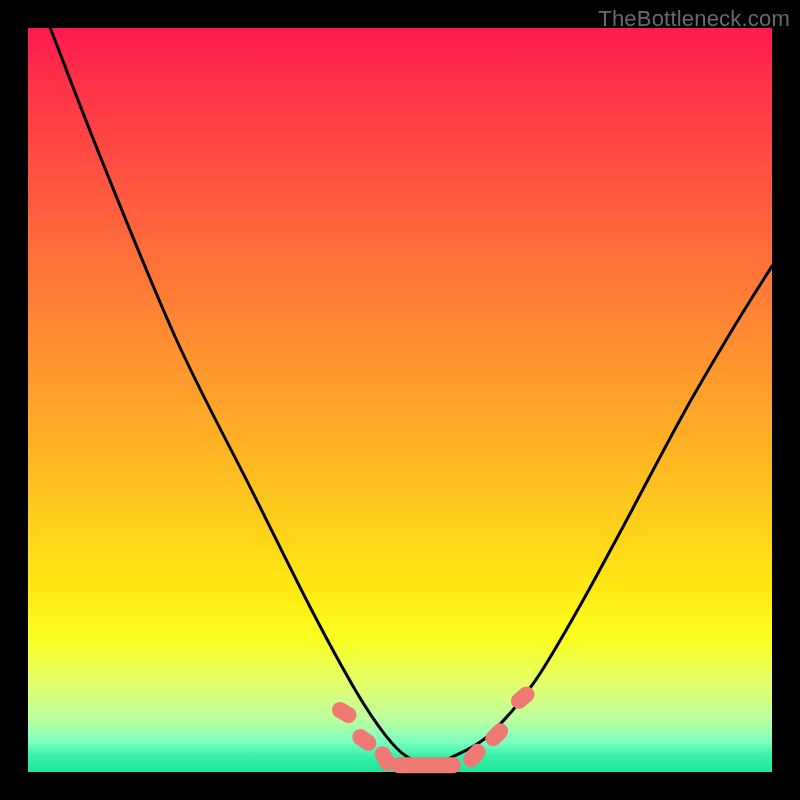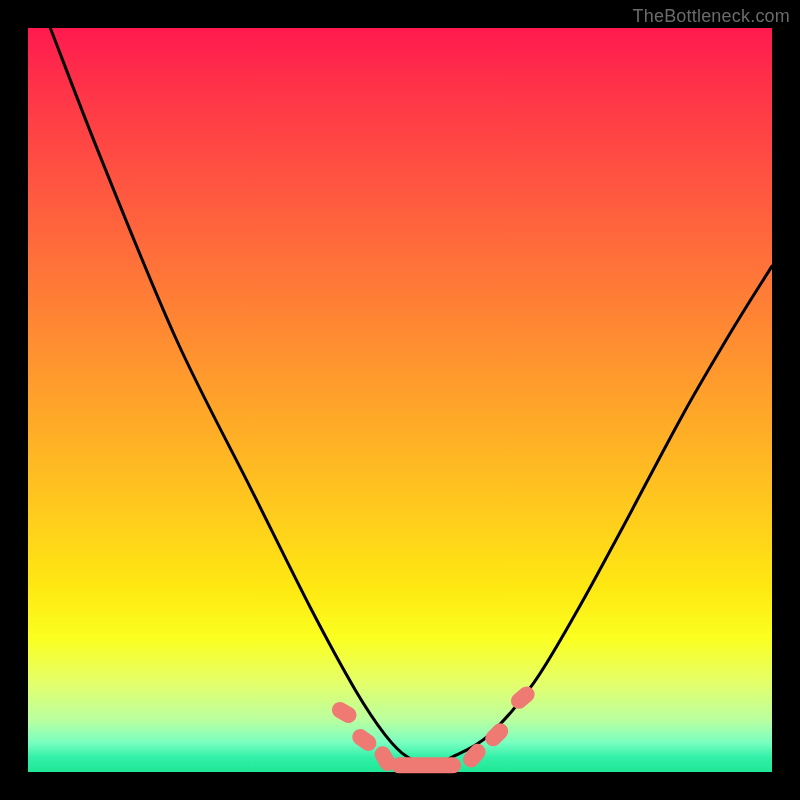--- a/index.html
+++ b/index.html
@@ -40,21 +40,21 @@
       #7affc0 96%,
       #33f0a8 98%,
       #1fe896 100%
     );
   }
   .watermark {
     position: absolute;
     top: 6px;
     right: 10px;
     color: #6a6a6a;
-    font-size: 18px;
+    font-size: 22px;
     font-weight: 500;
     letter-spacing: 0.2px;
     user-select: none;
   }
   svg.curve {
     position: absolute;
     left: 0;
     top: 0;
     width: 744px;
     height: 744px;

